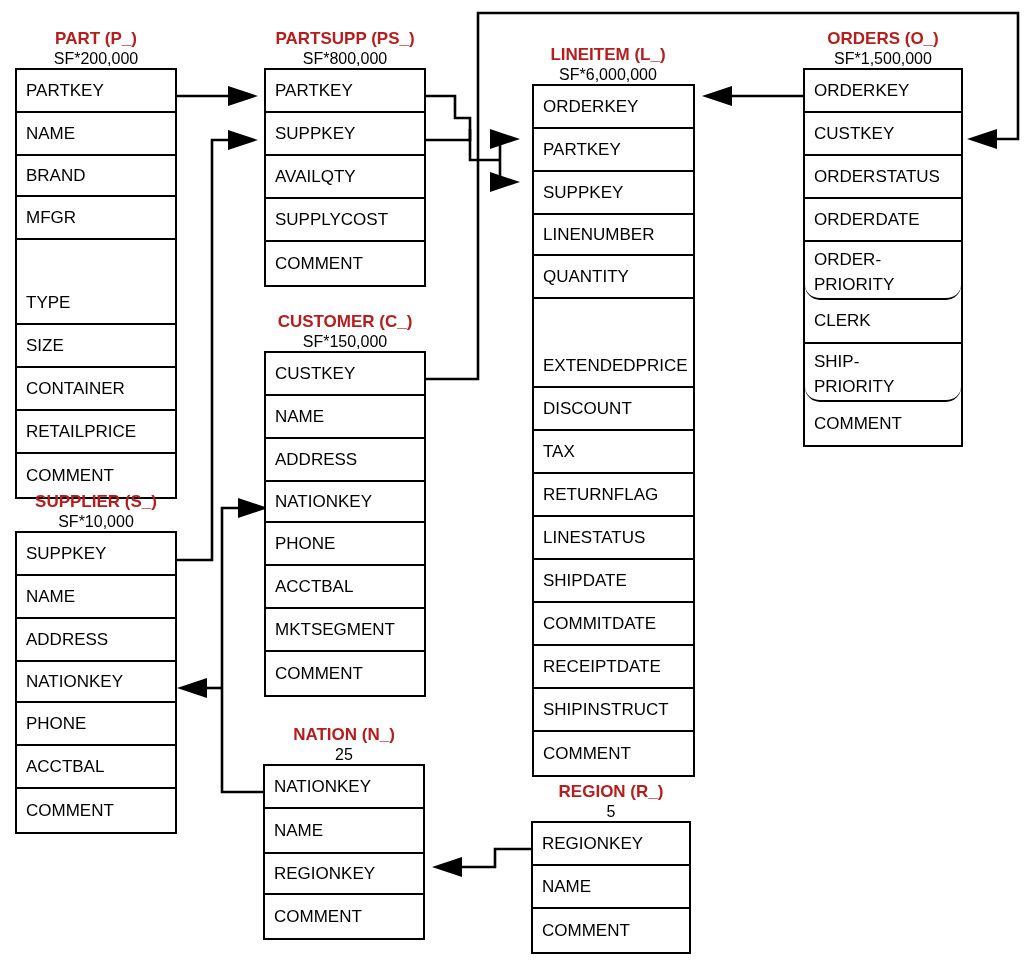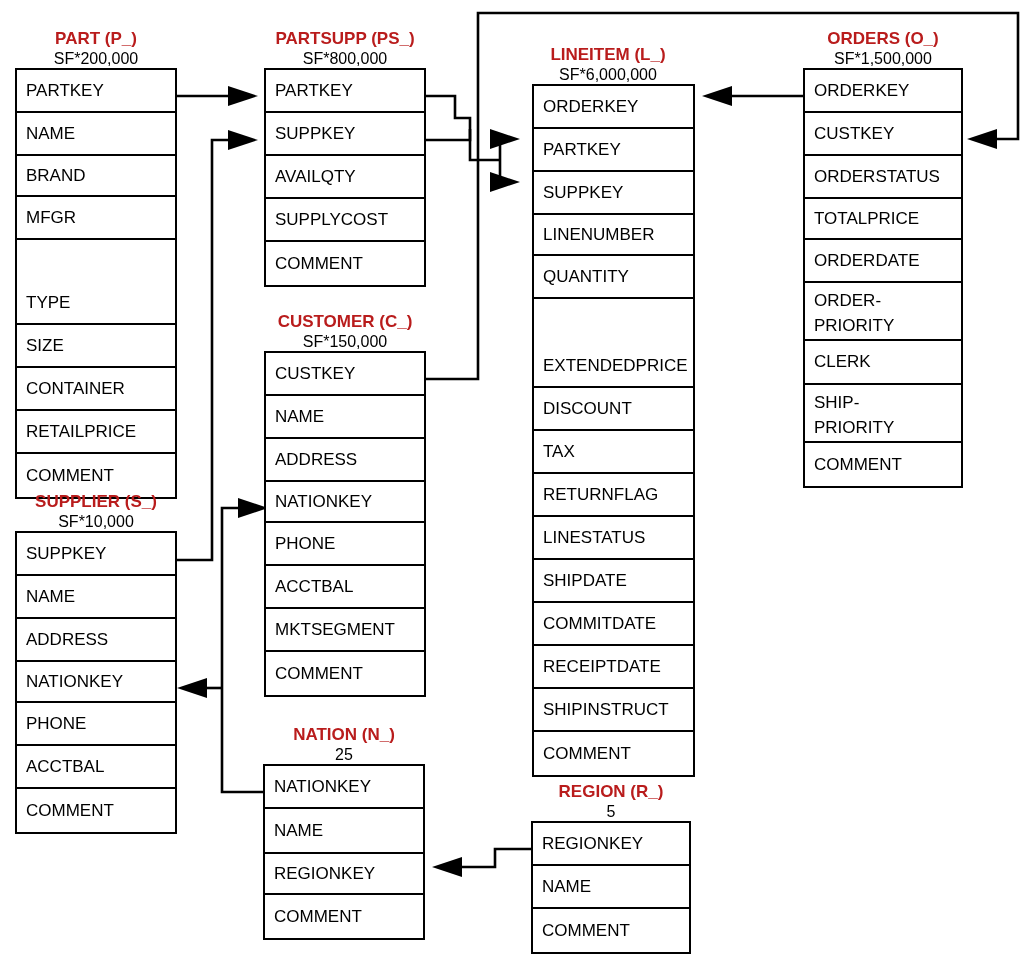--- a/index.html
+++ b/index.html
@@ -49,20 +49,21 @@
     color: #000000;
     overflow: hidden;
   }
   .field-row:last-child {
     border-bottom: none;
   }
   .field-row.two-line {
     display: block;
     padding-top: 5px;
     line-height: 25px;
+    border-radius: 15px;
   }
   .field-row .l2 {
     display: block;
   }
   svg.wires {
     position: absolute;
     left: 0;
     top: 0;
     width: 1025px;
     height: 966px;
@@ -177,21 +178,20 @@
     </div>
   </div>
 
   <div class="table-group" style="left:803px; top:28px; width:160px;">
     <div class="table-title">ORDERS (O_)</div>
     <div class="table-count">SF*1,500,000</div>
     <div class="table-box" style="width:160px;">
       <div class="field-row" style="height:43px;">ORDERKEY</div>
       <div class="field-row" style="height:43px;">CUSTKEY</div>
       <div class="field-row" style="height:43px;">ORDERSTATUS</div>
-      <div class="field-row" style="height:41px;">TOTALPRICE</div>
       <div class="field-row" style="height:43px;">ORDERDATE</div>
       <div class="field-row two-line" style="height:58px;">
         <span class="l1">ORDER-</span>
         <span class="l2">PRIORITY</span>
       </div>
       <div class="field-row" style="height:44px;">CLERK</div>
       <div class="field-row two-line" style="height:58px;">
         <span class="l1">SHIP-</span>
         <span class="l2">PRIORITY</span>
       </div>

